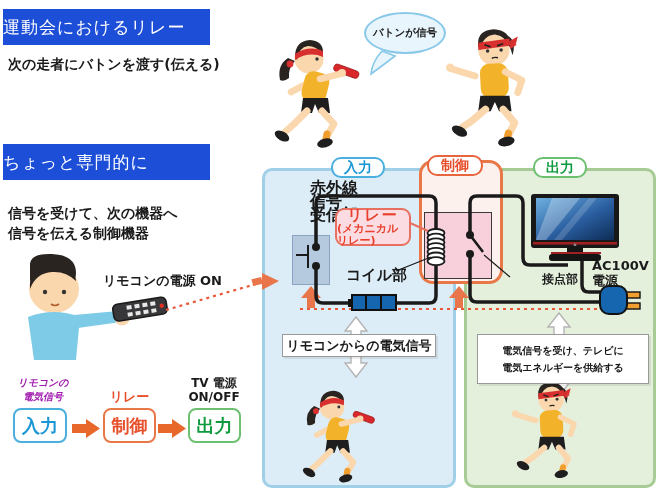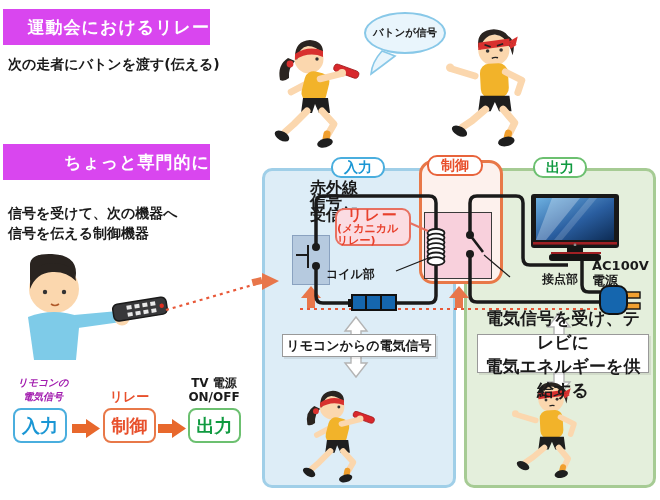--- a/index.html
+++ b/index.html
@@ -2,23 +2,23 @@
 <html><head>
 <meta charset="utf-8">
 <style>
   html,body{margin:0;padding:0;background:#fff;}
   #stage{
     position:relative;width:660px;height:500px;overflow:hidden;background:#fff;
     font-family:"DejaVu Sans","Liberation Sans",sans-serif;color:#1a1a1a;
   }
   .abs{position:absolute;}
   .banner{
-    left:3px;width:207px;height:36px;background:#d946ef;color:#fff;
-    display:flex;align-items:center;justify-content:flex-end;
-    font-size:17px;font-weight:bold;letter-spacing:1px;z-index:10;
+    left:3px;width:207px;height:36px;background:#1d4ed8;color:#fff;
+    display:flex;align-items:center;justify-content:flex-start;
+    font-size:17px;font-weight:normal;letter-spacing:1px;z-index:10;
   }
   .blacktext{font-weight:bold;color:#1a1a1a;z-index:10;}
   .pre{white-space:pre-line;}
   .panel{border-style:solid;border-width:3px;border-radius:10px;box-sizing:border-box;z-index:1;}
   #panel-input{left:262px;top:168px;width:194px;height:320px;background:#ddedf7;border-color:#a0cfe8;}
   #panel-output{left:464px;top:168px;width:192px;height:320px;background:#e4efdc;border-color:#a6cb94;}
   #panel-control{left:419px;top:160px;width:84px;height:124px;background:#fdf1ed;border-color:#e87848;border-radius:14px;z-index:2;}
   #relay-inner-box{left:424px;top:212px;width:68px;height:67px;background:#f8d0dc;border:1px solid #3a3a3a;box-sizing:border-box;z-index:3;}
   #receiver-box{left:292px;top:235px;width:38px;height:50px;background:#b6cadf;border:1px solid #8aa2c0;box-sizing:border-box;z-index:3;}
   .tag{
@@ -35,21 +35,21 @@
     align-items:center;justify-content:center;line-height:1.05;
   }
   #relay-callout .t1{font-size:15px;font-weight:bold;color:#e8402c;letter-spacing:2px;}
   #relay-callout .t2{font-size:11px;font-weight:bold;color:#e8402c;}
   .noteBox{
     background:#fff;border:1.5px solid #999;box-sizing:border-box;z-index:10;
     display:flex;align-items:center;justify-content:center;font-weight:bold;text-align:center;
     box-shadow:2px 2px 0 rgba(0,0,0,0.08);
   }
   #note-input{left:282px;top:334px;width:154px;height:23px;font-size:13px;}
-  #note-output{left:477px;top:334px;width:172px;height:39px;font-size:17px;line-height:24px;}
+  #note-output{left:477px;top:334px;width:172px;height:50px;font-size:10px;line-height:17px;}
   .flowCap{font-weight:bold;text-align:center;z-index:10;line-height:14px;}
   .flowBox{
     height:35px;background:#fff;border:2.5px solid;border-radius:8px;box-sizing:border-box;
     display:flex;align-items:center;justify-content:center;font-size:18px;font-weight:bold;z-index:10;
   }
   #flow-box1{left:13px;top:408px;width:54px;border-color:#4aaede;color:#1a96d4;}
   #flow-box2{left:103px;top:408px;width:53px;border-color:#e87848;color:#e8502c;}
   #flow-box3{left:188px;top:408px;width:53px;border-color:#6cc070;color:#109a40;}
   #speech-bubble{
     left:364px;top:12px;width:82px;height:42px;background:#e9f5fc;border:2px solid #88c8e8;
@@ -251,20 +251,21 @@
     <span>バトンが信号</span>
   </div>
 
   <div class="abs blacktext" style="left:8px;top:56px;font-size:14px;">次の走者にバトンを渡す(伝える)</div>
 
   <div class="abs banner" style="top:144px;">
     <span>ちょっと専門的に</span>
   </div>
   <div class="abs blacktext pre" style="left:8px;top:204px;font-size:14px;line-height:20px;font-family:Liberation Mono, monospace;">信号を受けて、次の機器へ
 信号を伝える制御機器</div>
+  <div class="abs blacktext" style="left:103px;top:272px;font-size:13px;">リモコンの電源 ON</div>
 
   <div class="abs flowCap pre" style="left:5px;top:376px;width:76px;font-size:10px;color:#a21caf;font-style:italic;">リモコンの
 電気信号</div>
   <div class="abs flowBox" id="flow-box1">
       <span>入力</span>
     </div>
   <div class="abs flowCap" style="left:103px;top:390px;width:53px;font-size:13px;color:#e8502c;">リレー</div>
   <div class="abs flowBox" id="flow-box2">
       <span>制御</span>
     </div>
@@ -286,21 +287,21 @@
 
   <div class="abs blacktext pre" style="left:266px;top:181px;font-size:16px;line-height:13.5px;z-index:10;padding-left:44px;">赤外線
 信号
 受信部</div>
 
   <div class="abs" id="relay-callout">
     <div class="t1">リレー</div>
     <div class="t2">(メカニカルリレー)</div>
   </div>
 
-  <div class="abs blacktext" style="left:326px;top:266px;font-size:12px;z-index:10;">コイル部</div>
+  <div class="abs blacktext" style="left:346px;top:266px;font-size:15px;z-index:10;">コイル部</div>
   <div class="abs blacktext" style="left:511px;top:271px;font-size:12px;z-index:10;margin-left:31px;">接点部</div>
   <div class="abs blacktext pre" style="left:592px;top:258px;font-size:13px;line-height:15px;z-index:10;">AC100V
 電源</div>
 
   <div class="abs noteBox" id="note-input">
       <span class="pre">リモコンからの電気信号</span>
     </div>
   <div class="abs noteBox" id="note-output">
       <span class="pre">電気信号を受け、テレビに
 電気エネルギーを供給する</span>

